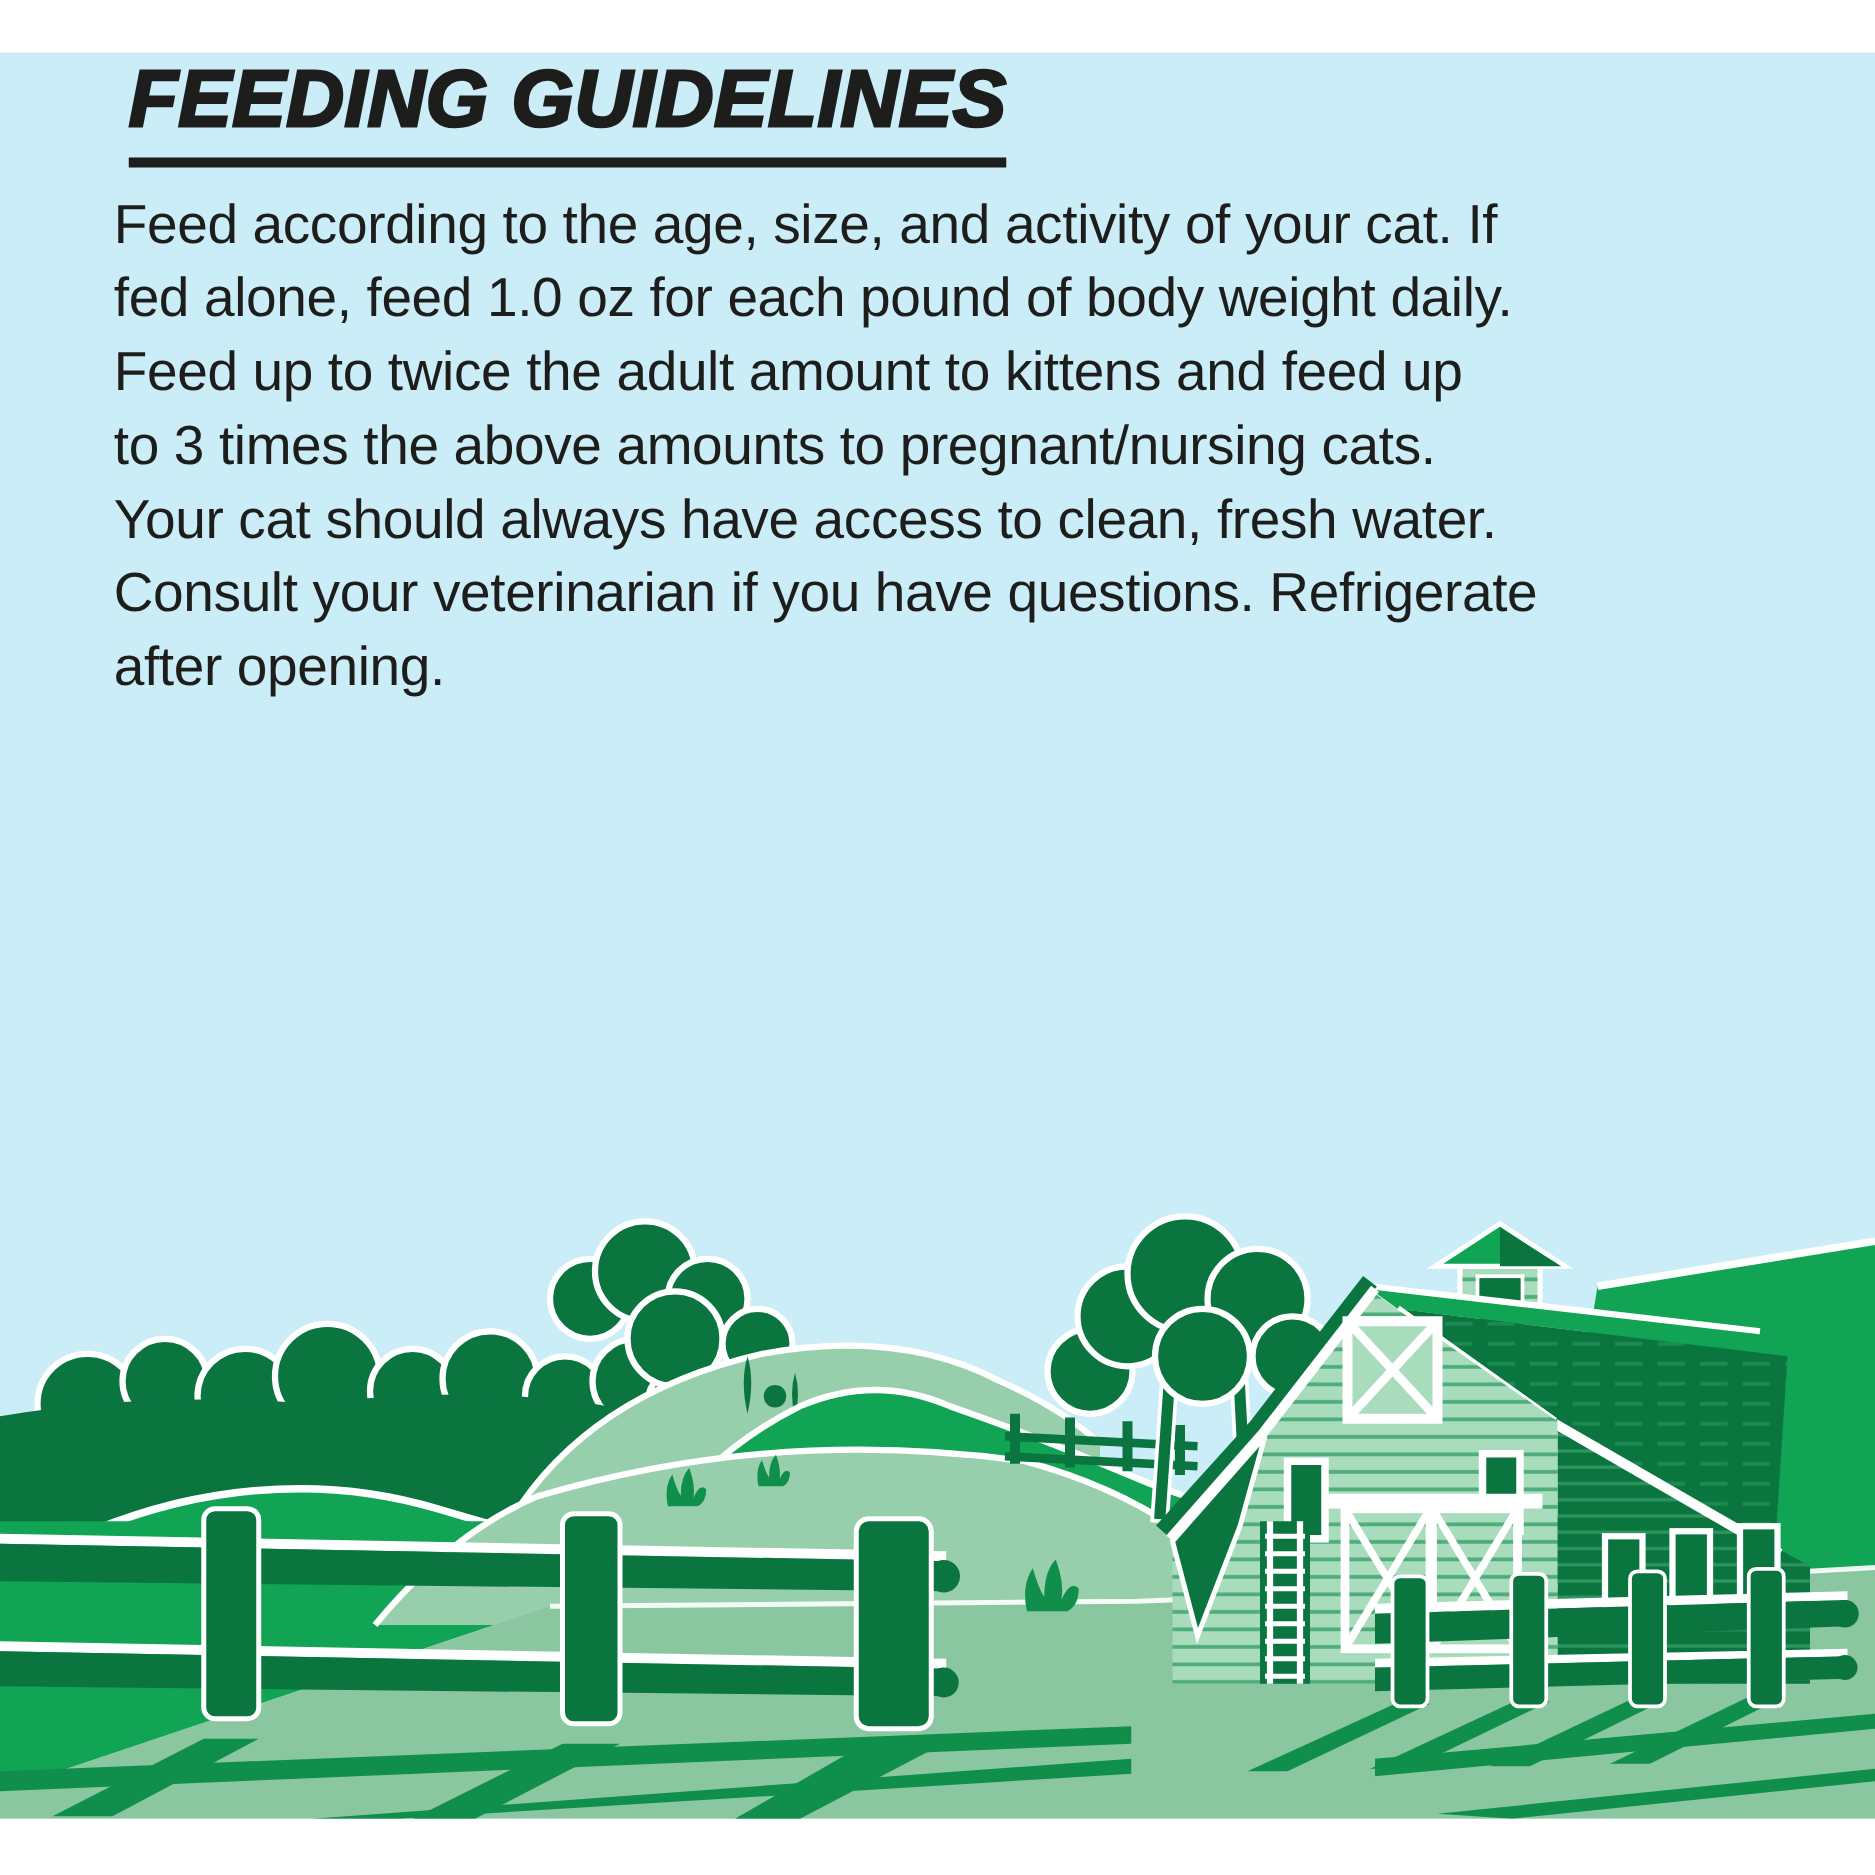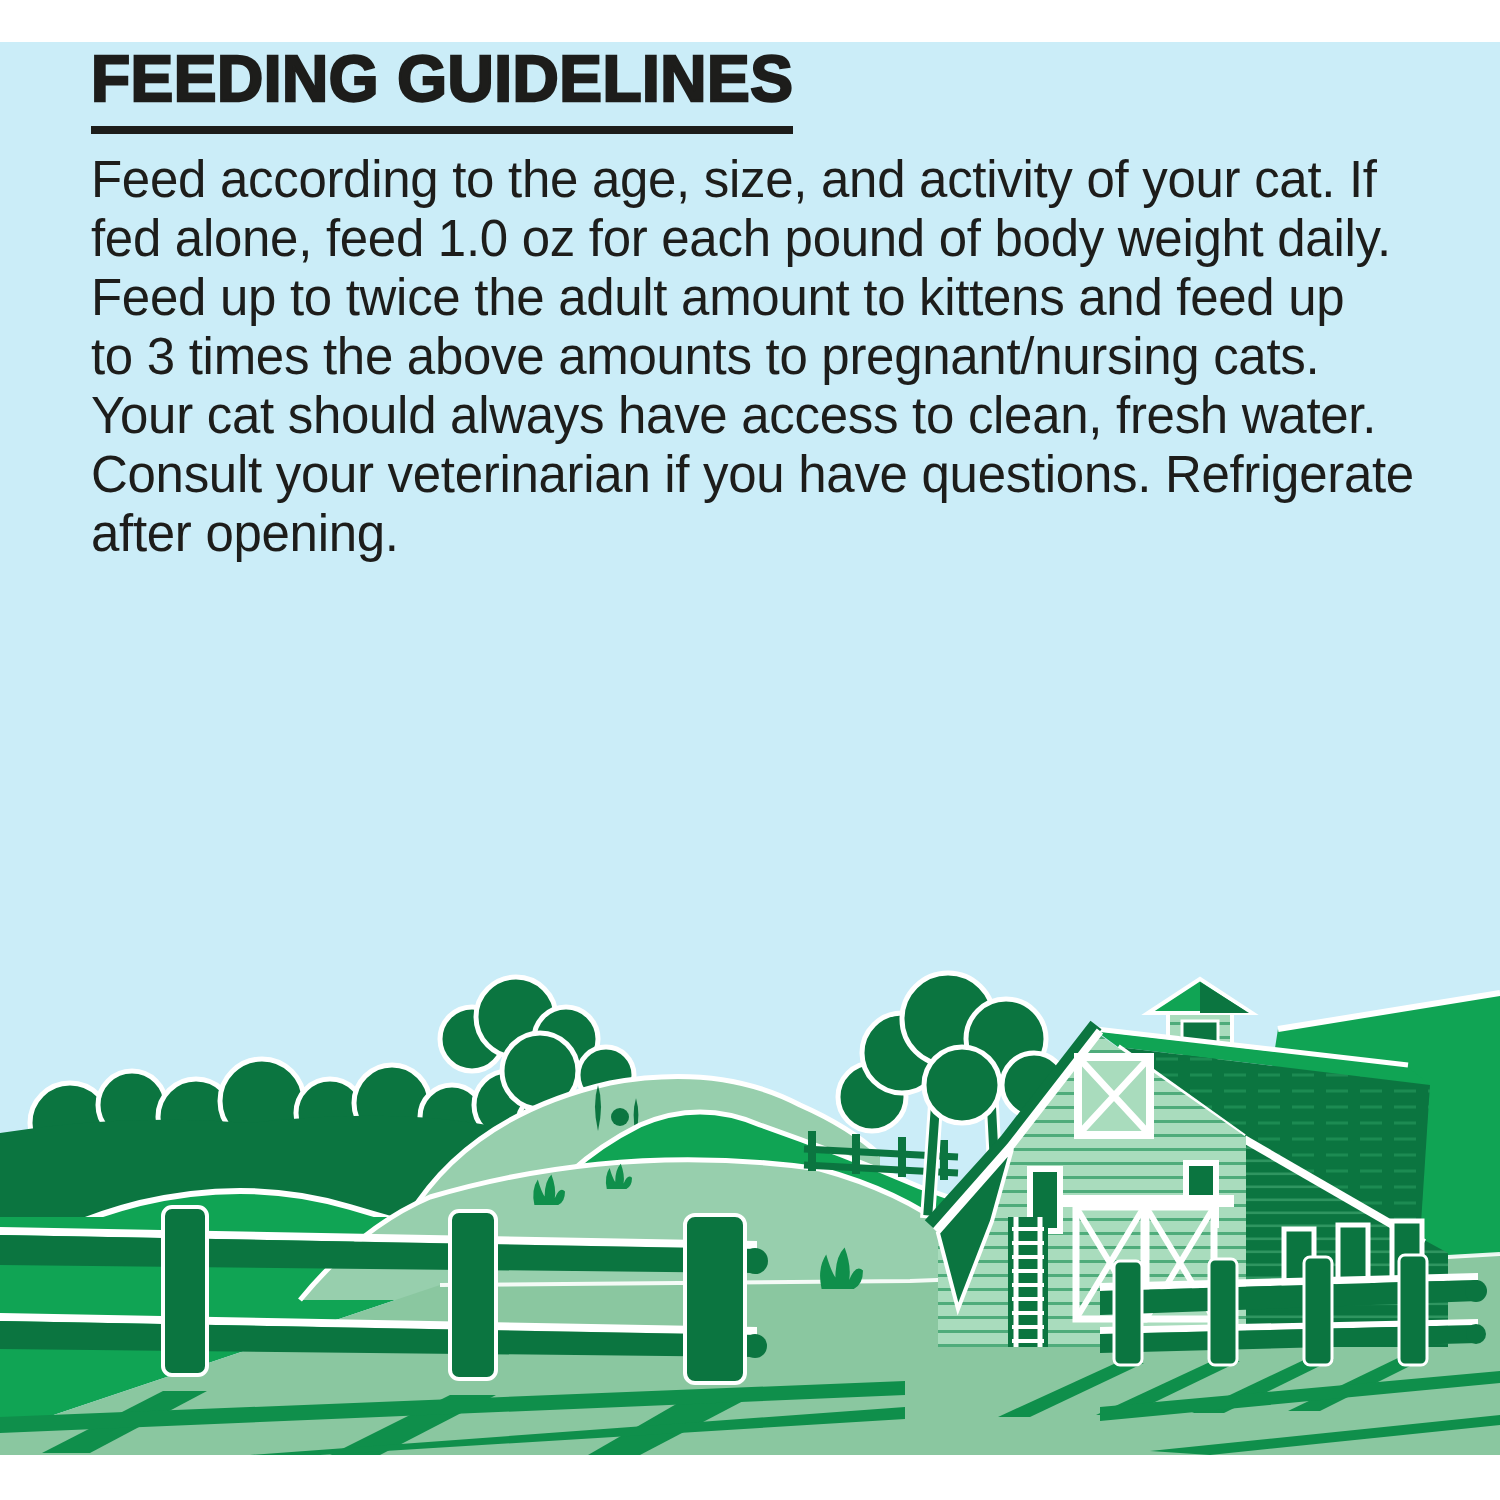--- a/index.html
+++ b/index.html
@@ -5,32 +5,32 @@
   html,body{margin:0;padding:0;}
   body{
     width:1500px;height:1500px;position:relative;overflow:hidden;
     background:#ffffff;
     font-family:"Liberation Sans", sans-serif;
   }
   .panel{
     position:absolute;left:0;top:42px;width:1500px;height:1413px;
     background:var(--sky,#cbedf8);
   }
-  .title-wrap{position:absolute;left:91px;top:46px;}
+  .title-wrap{position:absolute;left:103px;top:46px;font-style:italic;}
   .title{
     display:inline-block;
     font-weight:700;font-size:64px;line-height:1.05;
     letter-spacing:.5px;color:var(--ink,#1d1d1b);
     -webkit-text-stroke:2.4px var(--ink,#1d1d1b);
     border-bottom:8px solid var(--ink,#1d1d1b);
     padding-bottom:13px;
   }
   .body-text{
     position:absolute;left:91px;top:150px;width:1395px;
-    font-size:51px;line-height:59px;letter-spacing:-.3px;
+    font-size:44px;line-height:59px;letter-spacing:-.3px;
     color:var(--ink,#1d1d1b);
     white-space:pre-line;
   }
   .scene{position:absolute;left:0;top:955px;width:1500px;height:500px;}
   
   .f-dark{fill:var(--dark,#0b7540);}
   .f-mid{fill:var(--mid,#10a454);}
   .f-pale{fill:var(--pale,#97cfad);}
   .f-ground{fill:var(--ground,#8ac7a0);}
   .f-barn{fill:var(--barn,#a9dcbd);}

